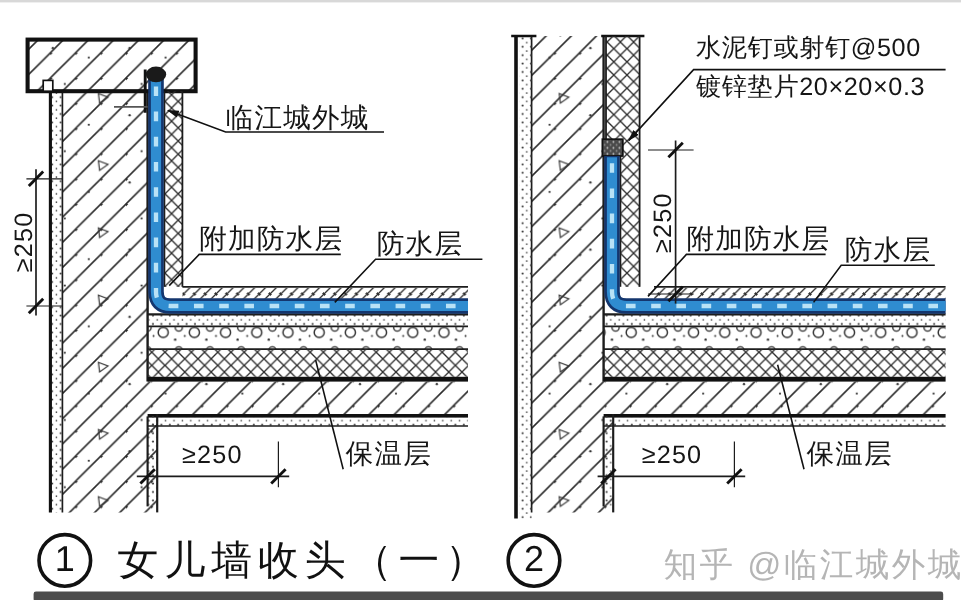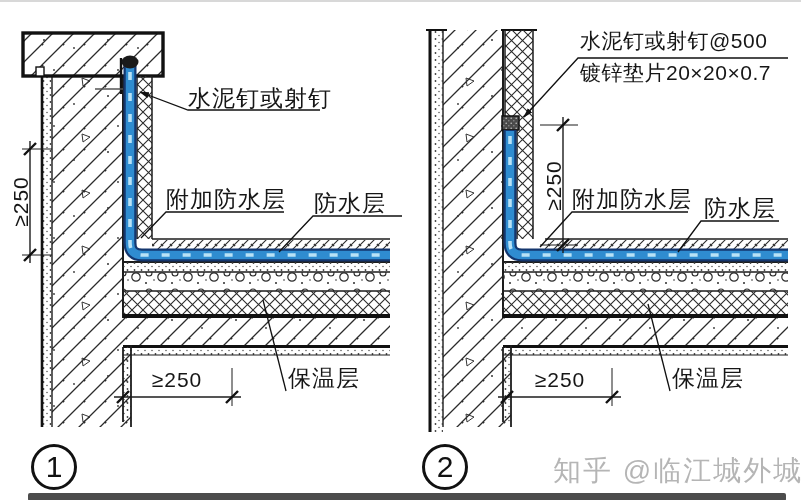--- a/index.html
+++ b/index.html
@@ -232,32 +232,33 @@
 
       <g>
         <path d="M788,56 L578,56 L524,115" fill="none" stroke="#111" stroke-width="1.3" marker-end="url(#arr)"></path>
         <path d="M688,210 L572,210 L540,245" fill="none" stroke="#111" stroke-width="1.3"></path>
         <path d="M779,219 L701,219 L678,250" fill="none" stroke="#111" stroke-width="1.3"></path>
         <path d="M648,302 L670,389" fill="none" stroke="#111" stroke-width="1.3"></path>
       </g>
     </g>
   </svg>
 
-  <span class="lbl" style="left:188px;top:84px;">水泥钉或射钉</span>
+  <span class="lbl" style="left:188px;top:84px;">临江城外城</span>
   <span class="lbl" style="left:166px;top:185px;">附加防水层</span>
   <span class="lbl" style="left:314px;top:189px;">防水层</span>
   <span class="lbl" style="left:288px;top:364px;">保温层</span>
   <span class="dim vdim" style="left:-25px;top:189px;">≥250</span>
   <span class="dim" style="left:132px;top:367px;">≥250</span>
   <div class="det-circle" style="left:31px;top:442px;">
     <span>1</span>
   </div>
+  <span class="caption" style="left:98px;top:448px;">女儿墙收头（一）</span>
 
   <span class="lbl small-note" style="left:580px;top:28px;">水泥钉或射钉@500</span>
-  <span class="lbl small-note" style="left:580px;top:60px;">镀锌垫片20×20×0.7</span>
+  <span class="lbl small-note" style="left:580px;top:60px;">镀锌垫片20×20×0.3</span>
   <span class="lbl" style="left:572px;top:185px;">附加防水层</span>
   <span class="lbl" style="left:704px;top:194px;">防水层</span>
   <span class="lbl" style="left:672px;top:364px;">保温层</span>
   <span class="dim vdim" style="left:508px;top:173px;">≥250</span>
   <span class="dim" style="left:515px;top:367px;">≥250</span>
   <div class="det-circle" style="left:422px;top:442px;">
     <span>2</span>
   </div>
 
   <span class="watermark" style="left:553px;top:450px;">知乎 @临江城外城</span>

